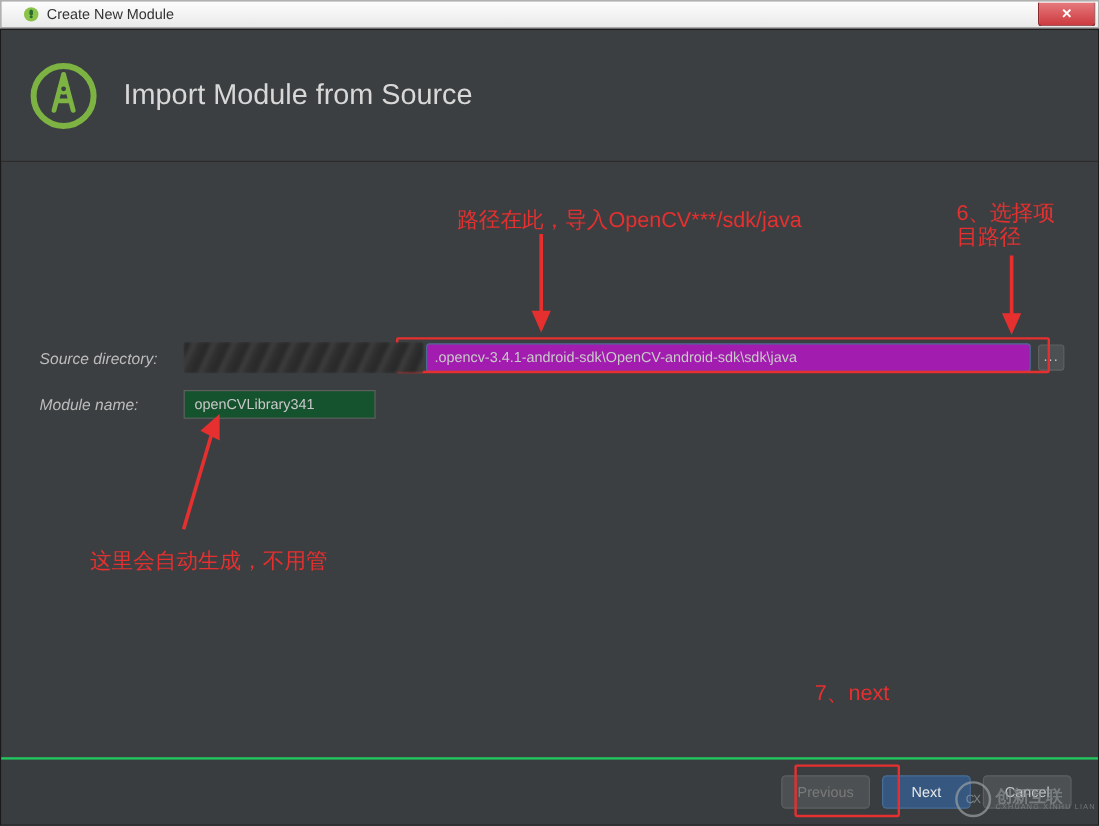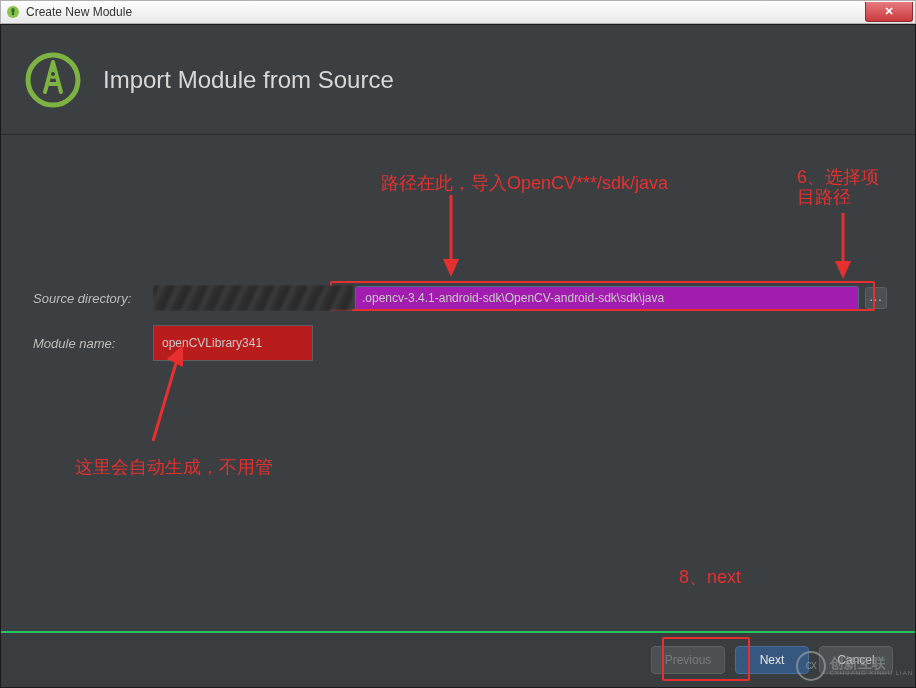--- a/index.html
+++ b/index.html
@@ -13,21 +13,21 @@
   }
   .titlebar {
     height: 24px;
     background: linear-gradient(#fdfdfd, #e9e9e9);
     border: 1px solid #b0b0b0;
     display: flex;
     align-items: center;
     justify-content: space-between;
     position: relative;
   }
-  .titlebar-left { display: flex; align-items: flex-start; gap: 6px; padding-left: 5px; }
+  .titlebar-left { display: flex; align-items: flex-start; gap: 6px; padding-left: 18px; }
   .titlebar-icon {
     width: 14px; height: 14px; display: inline-block;
   }
   .titlebar-icon svg { display: block; }
   .title-text { font-size: 12px; color: #333; }
   .close-btn {
     width: 48px; height: 20px;
     background: linear-gradient(#e67a7e, #cc3a3e);
     border: 1px solid #8a2a2e; border-top: none;
     border-radius: 0 0 3px 3px;
@@ -87,22 +87,22 @@
     border-radius: 3px;
     margin-left: 6px;
     color: #c8c8c8;
     font-size: 12px;
     line-height: 18px;
     text-align: center;
     cursor: pointer;
   }
   .browse-dots { letter-spacing: 1px; }
   .module-name-box {
-    width: 160px; height: 36px;
-    background: #b91c1c;
+    width: 160px; height: 24px;
+    background: #14532d;
     border: 1px solid #5e6060;
     color: #c8c8c8;
     font-size: 12px;
     padding: 2px 8px;
     border-radius: 0;
   }
   .redacted-strip {
     width: 200px;
     height: 26px;
     position: relative;
@@ -153,21 +153,21 @@
     display: flex;
     align-items: center;
     gap: 4px;
     opacity: 0.7;
   }
   .wm-circle {
     width: 30px; height: 30px;
     border: 2px solid #9aa0a3;
     border-radius: 50%;
     display:flex; align-items:center; justify-content:center;
-    color:#9aa0a3; font-size:10px; letter-spacing:-1px;font-family:Liberation Mono, monospace;
+    color:#9aa0a3; font-size:10px; letter-spacing:-1px;
   }
   .wm-text { color:#8a9093; font-size:14px; font-weight:600; line-height:14px;}
   .wm-sub { color:#8a9093; font-size:6px; letter-spacing:1px;}
 </style>
 </head>
 <body>
 
 <div class="titlebar">
   <div class="titlebar-left">
     <span class="titlebar-icon">
@@ -229,21 +229,21 @@
       <input class="module-name-box" value="openCVLibrary341" style="">
     </div>
 
     <svg class="arrow-svg" style="left:140px; top:208px;" width="50" height="110">
       <line x1="38" y1="10" x2="12" y2="98" stroke="#e63030" stroke-width="3"></line>
       <polygon points="42,2 26,16 42,24" fill="#e63030"></polygon>
     </svg>
 
     <div class="annot annot-text" style="left:74px; top:322px;">这里会自动生成，不用管</div>
 
-    <div class="annot annot-text" style="left:678px; top:432px;">8、next</div>
+    <div class="annot annot-text" style="left:678px; top:432px;">7、next</div>
 
     <svg class="arrow-svg" style="left:678px; top:452px;" width="40" height="36">
       <line x1="20" y1="2" x2="20" y2="20" stroke="#e63030" stroke-width="0"></line>
     </svg>
 
   </div>
 
   <div class="button-bar">
     <div class="ui-button disabled">Previous</div>
     <div class="ui-button primary">Next</div>

